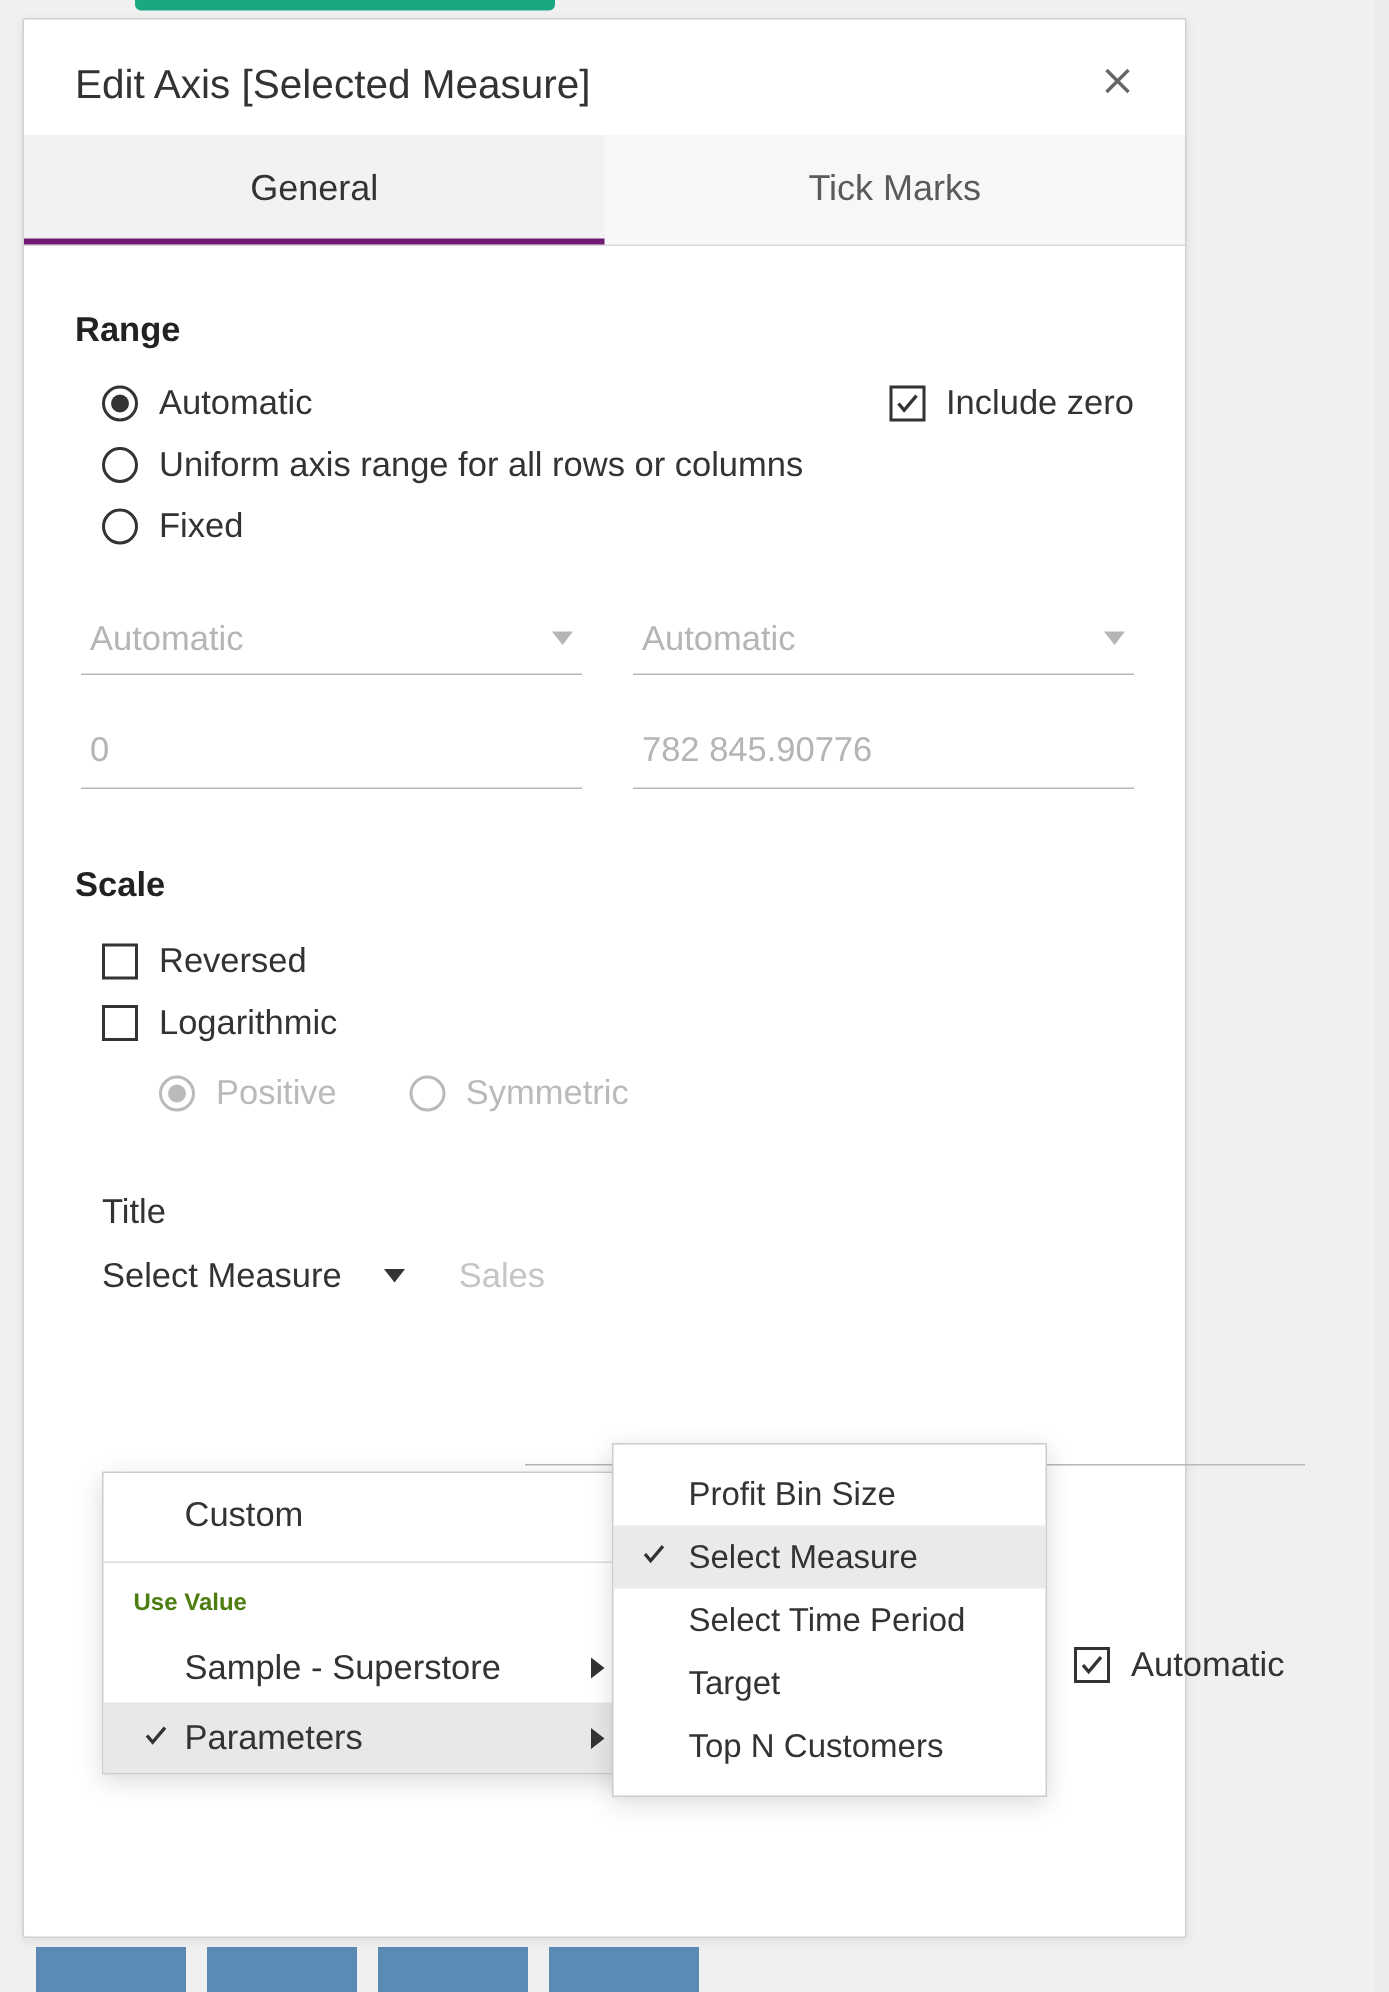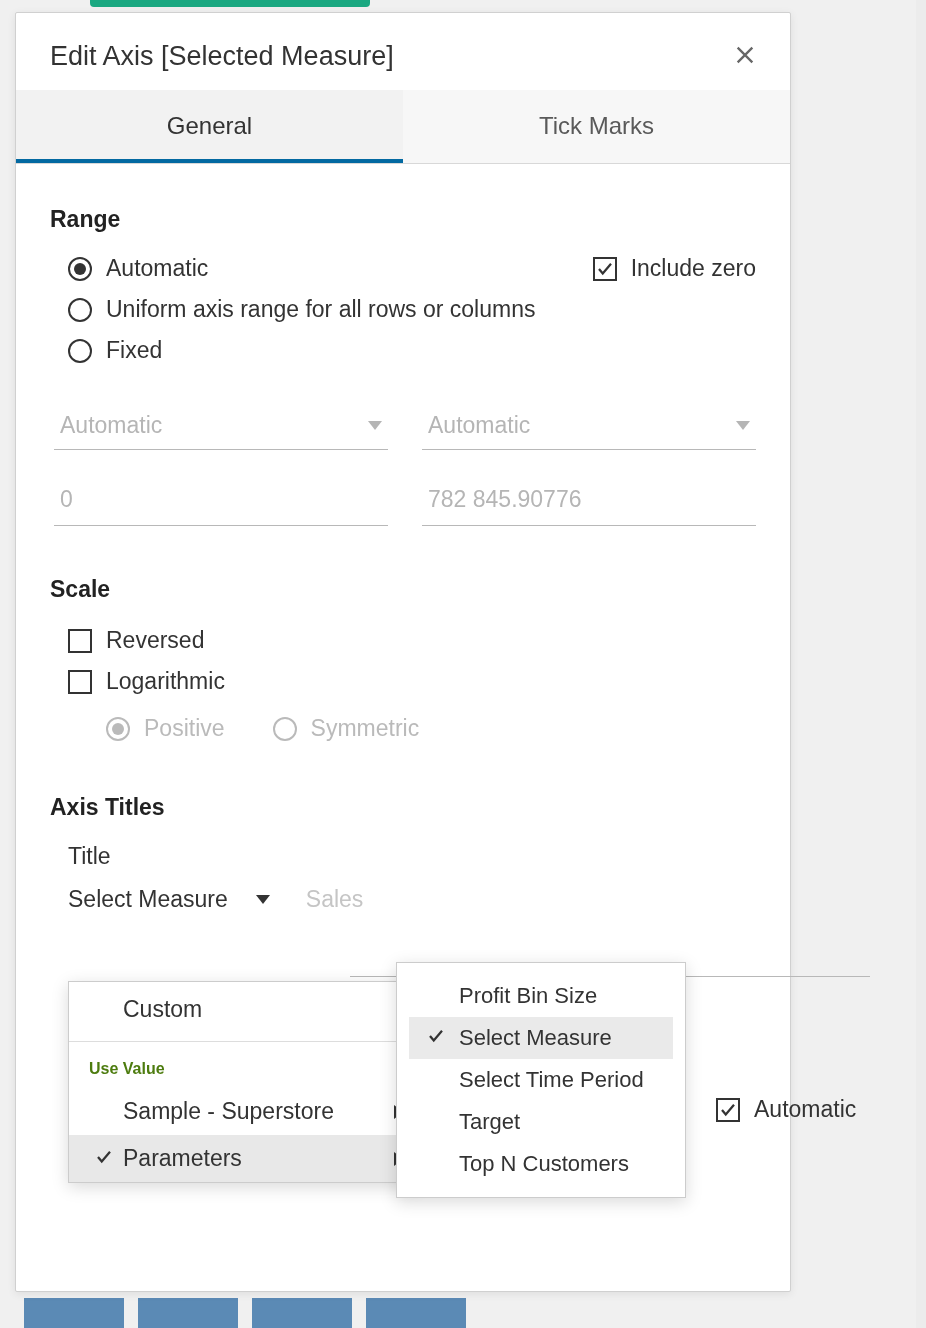--- a/index.html
+++ b/index.html
@@ -74,21 +74,21 @@
 }
 .tab {
   flex: 1;
   text-align: center;
   padding: 22px 0 23px;
   font-size: 24px;
   color: #5a5a5a;
   cursor: pointer;
 }
 .tab.active {
-  border-bottom: 4px solid #0369a1;
+  border-bottom: 4px solid #701a75;
   color: #333;
   padding-bottom: 19px;
   background: #f2f2f2;
 }
 .content {
   padding: 42px 34px;
 }
 .section-title {
   font-size: 23px;
   font-weight: 700;
@@ -321,27 +321,27 @@
 }
 .flyout1 .sub-item .check {
   position: absolute;
   left: 26px;
 }
 
 
 .flyout2 {
   position: absolute;
   top: 962px;
-  left: 396px;
+  left: 408px;
   width: 290px;
   background: #fff;
   border: 1px solid #ccc;
   box-shadow: 0 4px 16px rgba(0,0,0,0.15);
   z-index: 6;
-  padding: 12px 12px;
+  padding: 12px 0;
 }
 .flyout2 .param-item {
   padding: 8px 20px 8px 50px;
   font-size: 22px;
   color: #333;
   cursor: pointer;
   display: flex;
   align-items: center;
   position: relative;
 }
@@ -463,21 +463,20 @@
           <span>Positive</span>
         </div>
         <div class="sub-radio-item">
           <div class="sub-radio-circle"></div>
           <span>Symmetric</span>
         </div>
       </div>
     </div>
 
     <div class="axis-titles-section">
-      <div class="section-title">Axis Titles</div>
       <div class="title-label">Title</div>
       <div class="title-row">
         <div class="title-dropdown">
           <span>Select Measure</span>
           <span class="caret-down"></span>
         </div>
         <span class="sales-faded">Sales</span>
       </div>
 
       <div class="reset-row">

